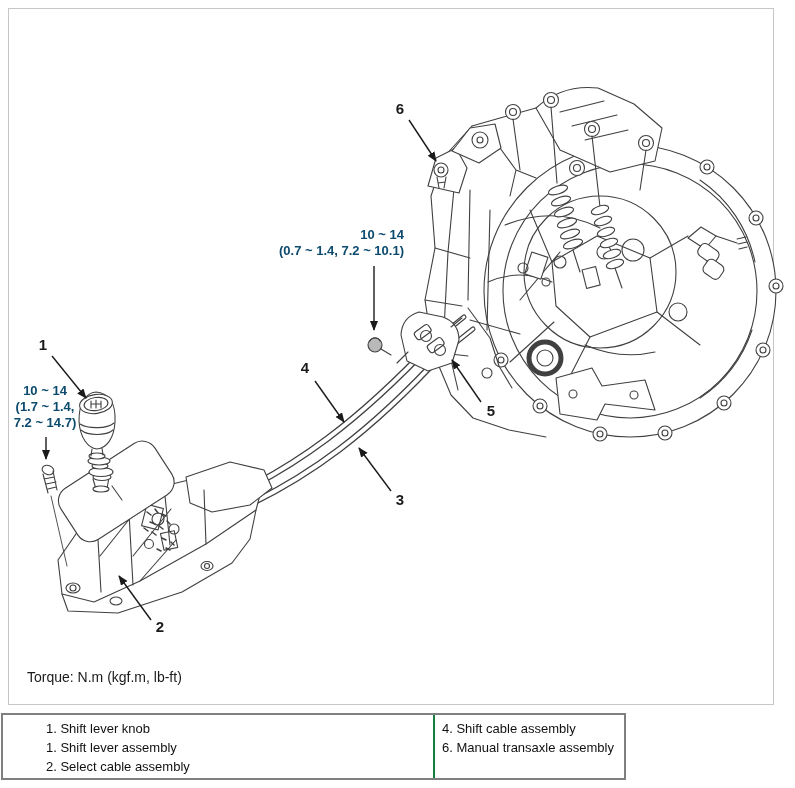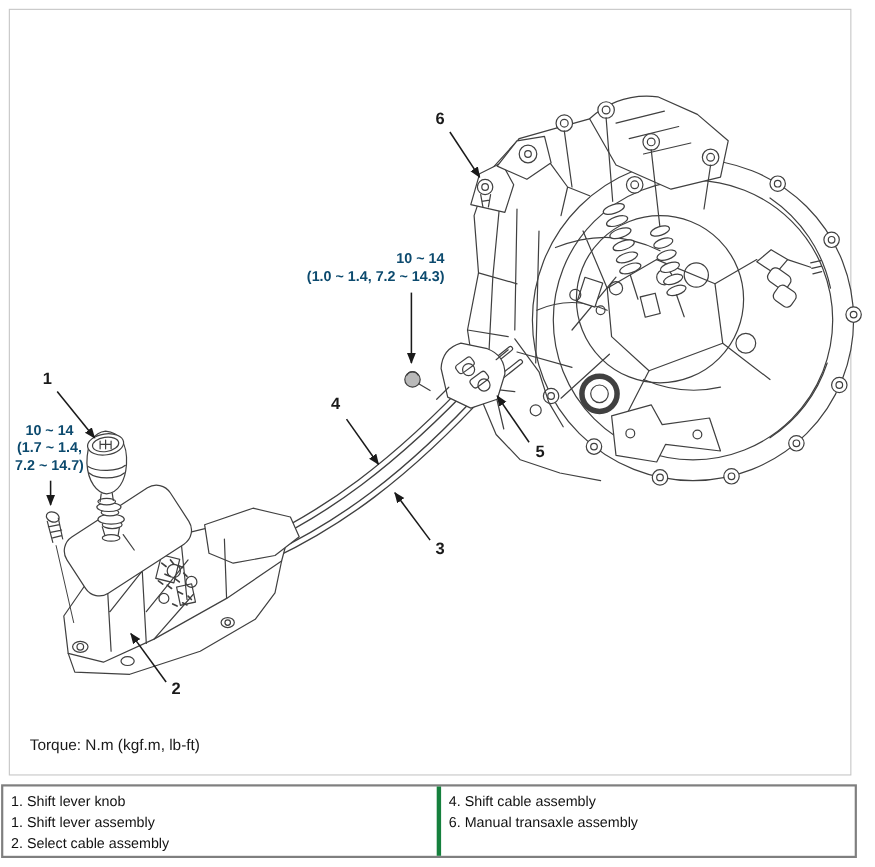--- a/index.html
+++ b/index.html
@@ -16,29 +16,29 @@
     position:absolute;width:16px;text-align:center;
     font-size:15px;font-weight:700;color:#1a1a1a;line-height:14px;
   }
   .torque{position:absolute;font-size:13px;font-weight:700;color:#0c4a6e;line-height:16px;}
   .torque-left{left:8px;top:383px;width:74px;text-align:center;}
   .torque-mid{left:256px;top:227px;width:148px;text-align:right;}
   .torque-note{
     position:absolute;left:27px;top:669px;font-size:14px;font-weight:400;color:#1a1a1a;
   }
   .legend-table{
-    position:absolute;left:1px;top:713px;width:778px;height:67px;
+    position:absolute;left:1px;top:713px;width:625px;height:67px;
     border:2px solid #7f7f7f;background:#fff;box-sizing:border-box;
-    display:flex;flex-direction:row;
+    display:flex;flex-direction:row;padding-left:36px;
   }
   .legend-cell{
     padding:4px 0 0 7px;font-size:13px;line-height:19px;color:#111;box-sizing:border-box;
   }
   .legend-cell.left{width:394px;flex:0 0 394px;}
-  .legend-cell.right{flex:1 1 auto;border-left:4px solid #15803d;}
+  .legend-cell.right{flex:1 1 auto;border-left:2px solid #15803d;}
 </style>
 </head>
 <body>
 
 <div class="page">
 
   <div class="diagram-frame"></div>
 
   <svg class="fig-svg" viewBox="0 0 795 788" xmlns="http://www.w3.org/2000/svg">
     <defs>
@@ -258,21 +258,21 @@
   <div class="callout" style="left:483px;top:404px">5</div>
   <div class="callout" style="left:392px;top:102px">6</div>
 
   <div class="torque torque-left">
     <div>10 ~ 14</div>
     <div>(1.7 ~ 1.4,</div>
     <div>7.2 ~ 14.7)</div>
   </div>
   <div class="torque torque-mid">
     <div>10 ~ 14</div>
-    <div>(1.0 ~ 1.4, 7.2 ~ 14.3)</div>
+    <div>(0.7 ~ 1.4, 7.2 ~ 10.1)</div>
   </div>
 
   <div class="torque-note">Torque: N.m (kgf.m, lb-ft)</div>
 
   <div class="legend-table">
     <div class="legend-cell left">
       <div class="legend-item">1. Shift lever knob</div>
       <div class="legend-item">1. Shift lever assembly</div>
       <div class="legend-item">2. Select cable assembly</div>
     </div>

